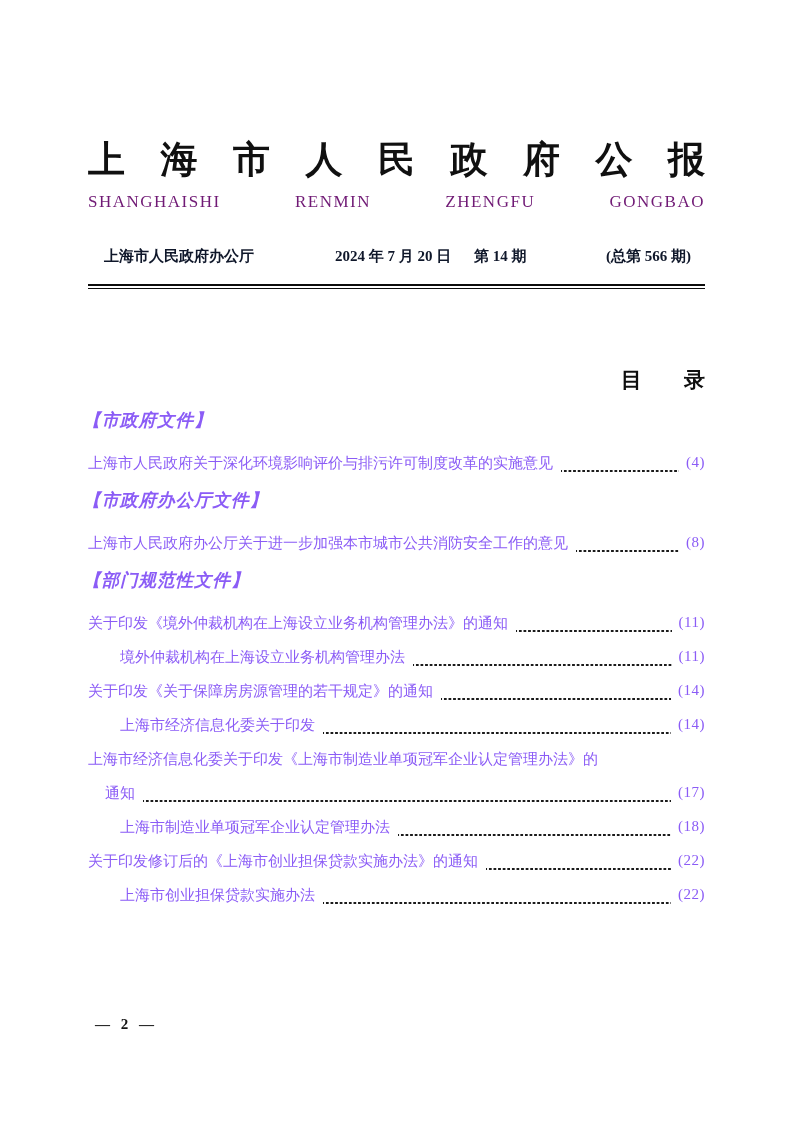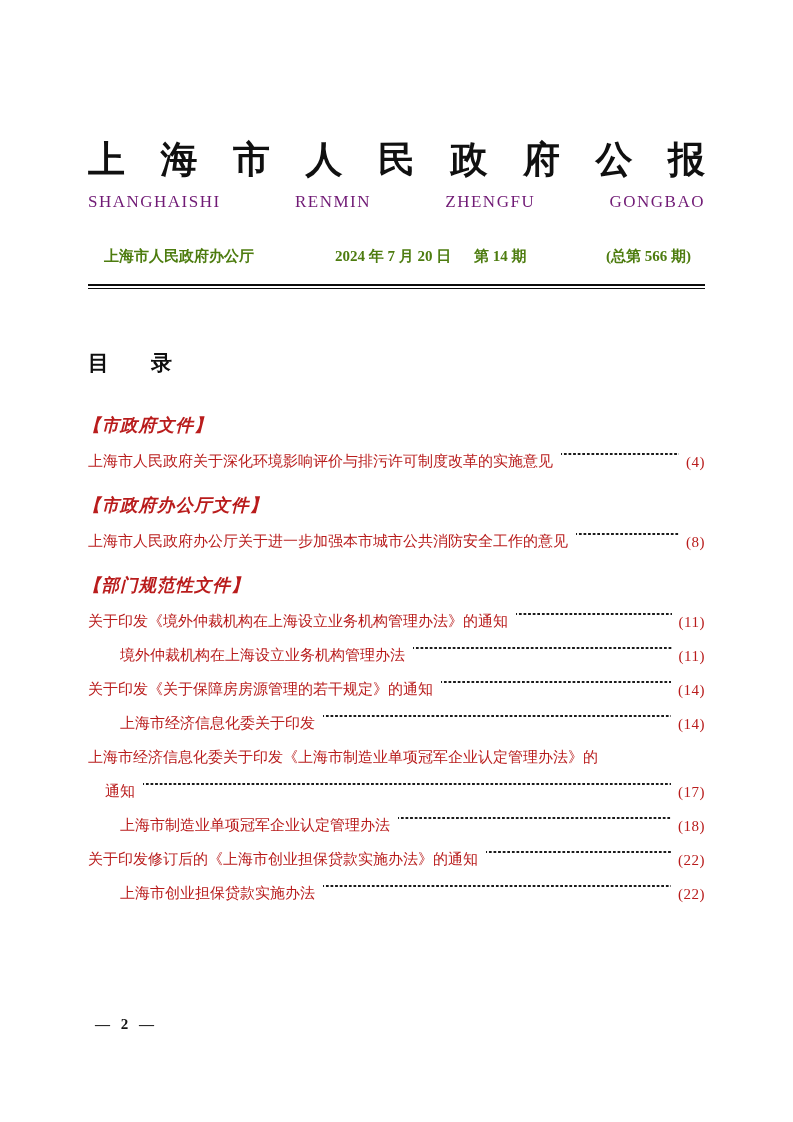--- a/index.html
+++ b/index.html
@@ -38,51 +38,51 @@
   }
   .issue-row {
     position: relative;
     display: flex;
     justify-content: space-between;
     align-items: baseline;
     margin-top: 35px;
     height: 22px;
     font-size: 15px;
     font-weight: bold;
-    color: #4d7c0f;
+    color: #0f172a;
   }
   .issue-row .issuer { margin-left: 16px; }
   .issue-row .issue-center {
     position: absolute;
     left: 247px;
     top: 0;
     white-space: nowrap;
   }
   .issue-row .issue-no { margin-left: 19px; }
   .issue-row .cumulative { margin-right: 14px; }
   .double-rule {
     margin-top: 15px;
     height: 5px;
     border-top: 2.2px solid #0d0d0d;
     border-bottom: 1.3px solid #0d0d0d;
   }
 
   
   .toc-heading {
-    margin: 60px 0 14px;
-    text-align: left;
+    margin: 77px 0 14px;
+    text-align: right;
     font-size: 21px;
     font-weight: bold;
     color: #0f0f0f;
   }
   .toc-row {
     display: flex;
-    align-items: flex-end;
-    font-size: 15px;
-    color: #b91c1c;
+    align-items: flex-start;
+    font-size: 15px;
+    color: #8b5cf6;
   }
   .row-entry { height: 34px; }
   .row-section { height: 46px; }
   .section-text {
     font-size: 17.5px;
     font-weight: 600;
     font-style: italic;  
     letter-spacing: 1px;
     margin-left: -5px;   
   }

